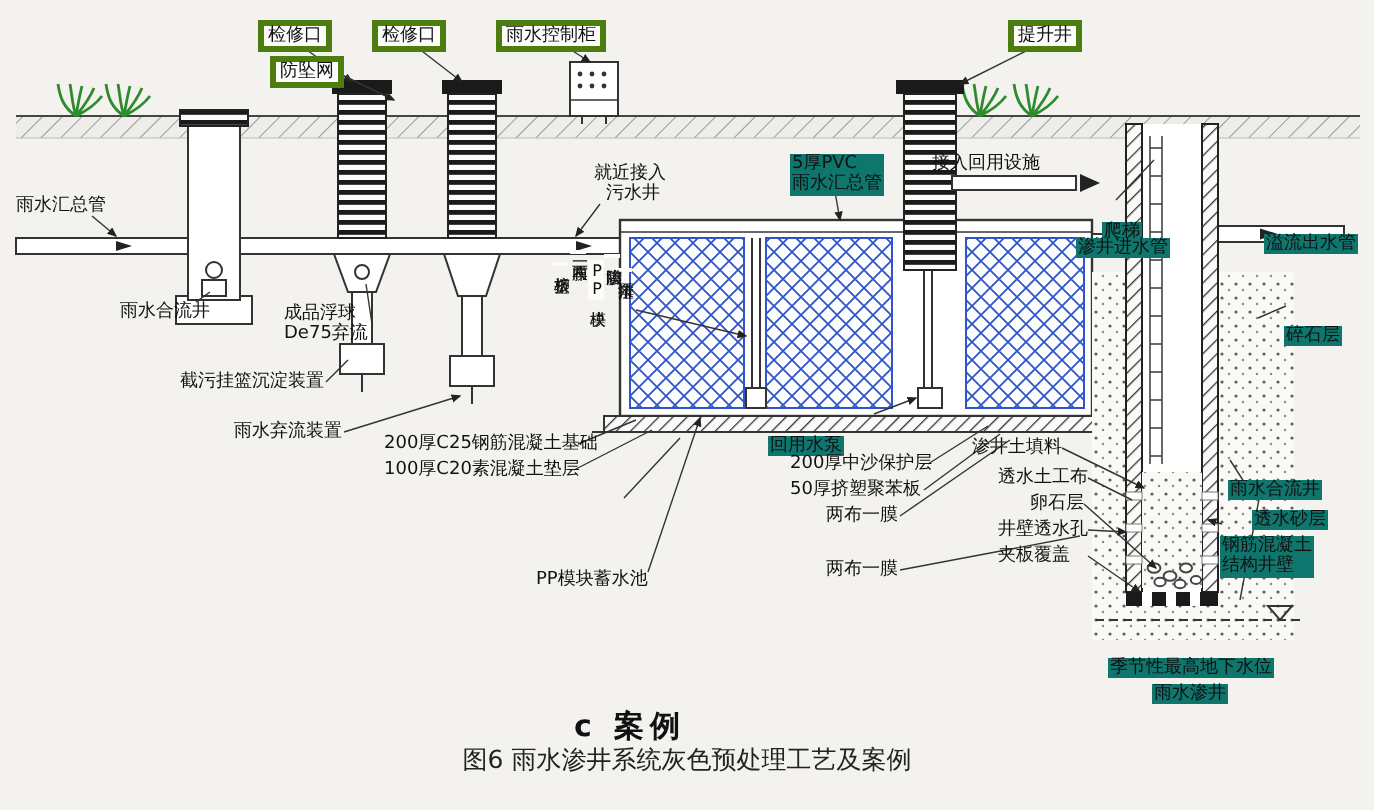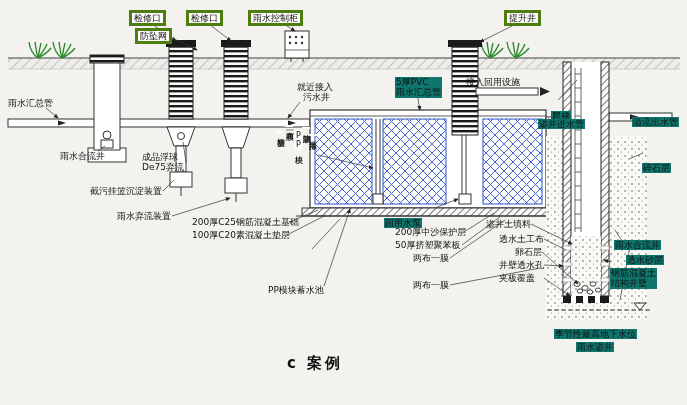--- a/index.html
+++ b/index.html
@@ -305,14 +305,15 @@
 <div class="lbl bg" style="left:626px;top:239px">透水砂层</div>
 <div class="lbl two bg" style="left:610px;top:252px">
   <span>钢筋混凝土</span>
   <span>结构井壁</span>
 </div>
 
 <div class="lbl bg" style="left:554px;top:313px">季节性最高地下水位</div>
 <div class="lbl bg" style="left:576px;top:326px">雨水渗井</div>
 
 <div class="case">c 案例</div>
+<div class="caption">图6 雨水渗井系统灰色预处理工艺及案例</div>
 
 </div>
 
 </body></html>

